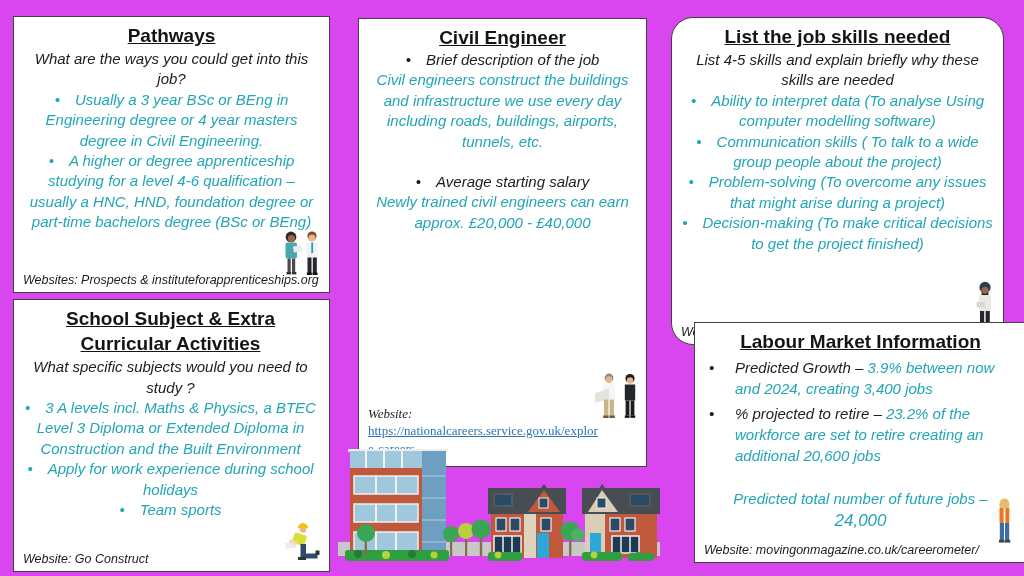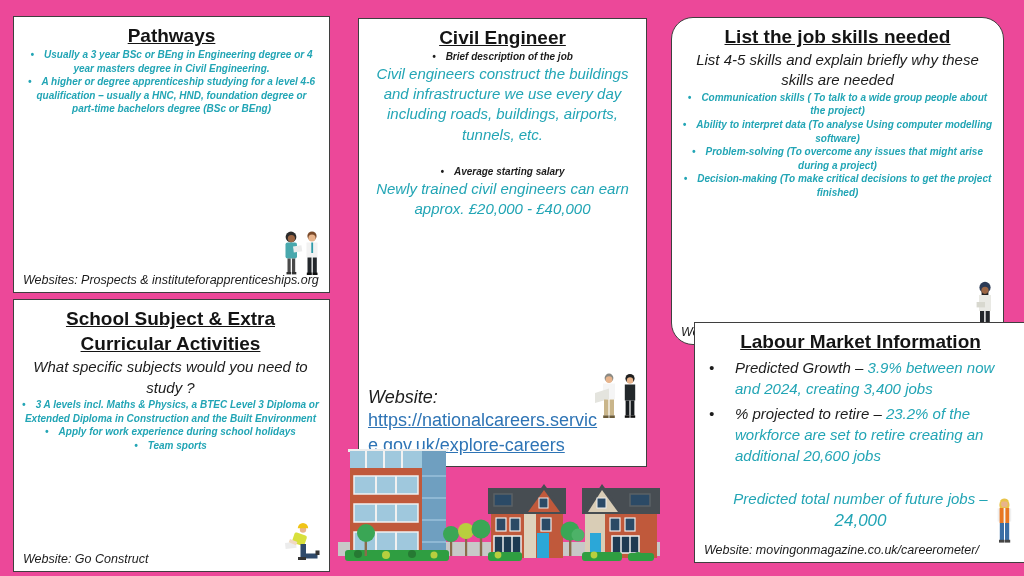--- a/index.html
+++ b/index.html
@@ -1,42 +1,42 @@
 <!DOCTYPE html>
 <html><head>
 <meta charset="utf-8">
 <style>
   * { box-sizing: border-box; margin: 0; padding: 0; }
   html,body { width:1024px; height:576px; background:#ffffff; }
   body { font-family:"Liberation Sans", sans-serif; color:#1c1c1c; overflow:hidden; }
-  #slide { position:relative; width:1024px; height:576px; background:#ec4899; }
+  #slide { position:relative; width:1024px; height:576px; background:#d946ef; }
 
   .card { position:absolute; background:#ffffff; border:1.6px solid #3f3f3f; padding:6px 10px 8px 10px; }
 
   .card-title { font-weight:bold; text-decoration:underline; text-align:center;
                 font-size:19px; line-height:1.32; color:#141414; }
   .subtitle { font-style:italic; text-align:center; font-size:15px; line-height:1.36; color:#1c1c1c; margin-top:1px; }
 
-  .cb { font-style:italic; text-align:center; font-size:10px; line-height:1.36; color:#22a5b5;font-weight:bold; }
+  .cb { font-style:italic; text-align:center; font-size:15px; line-height:1.36; color:#22a5b5; }
   .cb::before { content:"•\2002\2002"; }
   .cb.dark { color:#1c1c1c; }
 
   .teal-block { font-style:italic; text-align:center; font-size:15px; line-height:1.36; color:#22a5b5; }
   .gap { height:20px; }
 
   .lb-row { display:flex; font-style:italic; font-size:15px; line-height:1.42; margin-top:3px; }
   .lb-row::before { content:"•"; width:26px; flex:0 0 26px; color:#1c1c1c; padding-left:4px; }
   .lb-text { flex:1; text-align:left; }
   .lb-label { color:#1c1c1c; }
   .lb-value { color:#22a5b5; }
 
   .footer { position:absolute; left:9px; bottom:5px; right:9px; font-style:italic;
             font-size:12.5px; color:#1c1c1c; text-align:left; }
 
-  .website-block { position:absolute; left:9px; bottom:8px; width:230px; font-size:18px; }
+  .website-block { position:absolute; left:9px; bottom:8px; width:230px; font-size:13px;font-family:Liberation Serif, serif; }
   .website-label { font-style:italic; color:#1c1c1c; }
   .weblink { color:#2e74b5; text-decoration:underline; word-wrap:break-word; display:block; line-height:1.4; cursor:pointer; }
 
   .figures { position:absolute; }
   svg { display:block; }
 
   
   #pathways-card { left:13px; top:16px;  width:317px; height:277px; }
   #school-card   { left:13px; top:299px; width:317px; height:273px;padding-left:8px; }
   #civil-card    { left:358px; top:18px; width:289px; height:449px; }
@@ -44,20 +44,21 @@
   #labour-card   { left:694px; top:322px; width:333px; height:241px; }
   #scene         { position:absolute; left:338px; top:436px; width:332px; height:140px; }
 </style>
 </head>
 <body>
 
 <div id="slide">
 
   <div class="card" id="pathways-card">
     <div class="card-title">Pathways</div>
+    <div class="subtitle">What are the ways you could get into this job?</div>
     <div class="cb">Usually a 3 year BSc or BEng in Engineering degree or 4 year masters degree in Civil Engineering.</div>
     <div class="cb">A higher or degree apprenticeship studying for a level 4-6 qualification – usually a HNC, HND, foundation degree or part-time bachelors degree (BSc or BEng)</div>
     <div class="footer">Websites: Prospects &amp; instituteforapprenticeships.org</div>
     <span class="figures" style="right:5px; bottom:4px;">
       <svg width="44" height="58" viewBox="0 0 44 58">
         <circle cx="11" cy="7" r="5.4" fill="#2b2b2b"></circle>
         <circle cx="11.4" cy="8.6" r="3.6" fill="#9c6644"></circle>
         <rect x="5.5" y="12.5" width="11.5" height="16" rx="2" fill="#49a8ad"></rect>
         <rect x="13" y="16.5" width="8.5" height="6" fill="#ececec" transform="rotate(-8 13 16.5)"></rect>
         <rect x="7.5" y="28.5" width="3.2" height="14" fill="#4a4a4a"></rect>
@@ -126,22 +127,22 @@
         <rect x="36.6" y="30.5" width="3.8" height="15" fill="#191d20"></rect>
         <rect x="30.8" y="45.4" width="4.8" height="2.4" fill="#0e0e0e"></rect>
         <rect x="36.4" y="45.4" width="4.8" height="2.4" fill="#0e0e0e"></rect>
       </svg>
     </span>
   </div>
 
   <div class="card" id="skills-card">
     <div class="card-title">List the job skills needed</div>
     <div class="subtitle">List 4-5 skills and explain briefly why these skills are needed</div>
+    <div class="cb">Ability to interpret data (To analyse Using computer modelling software)</div>
     <div class="cb">Communication skills ( To talk to a wide group people about the project)</div>
-    <div class="cb">Ability to interpret data (To analyse Using computer modelling software)</div>
     <div class="cb">Problem-solving (To overcome any issues that might arise during a project)</div>
     <div class="cb">Decision-making (To make critical decisions to get the project finished)</div>
     <div class="footer">Website: Prospects</div>
     <span class="figures" style="right:3px; bottom:3px;">
       <svg width="28" height="60" viewBox="0 0 28 60">
         <circle cx="13" cy="6.4" r="5.6" fill="#2b3a55"></circle>
         <circle cx="13" cy="9.4" r="3.6" fill="#9c6644"></circle>
         <path d="M9.6 10.5 a3.6 3.6 0 0 0 6.8 0 l0 3.4 a3.4 2.6 0 0 1 -6.8 0 z" fill="#222222"></path>
         <rect x="7" y="14" width="12" height="16" fill="#e9e9e4"></rect>
         <rect x="4.6" y="21" width="8.4" height="5.4" fill="#d8d8cf"></rect>

